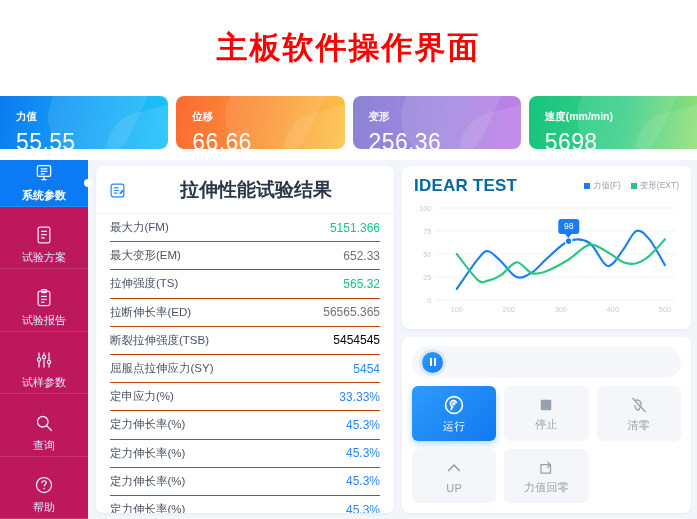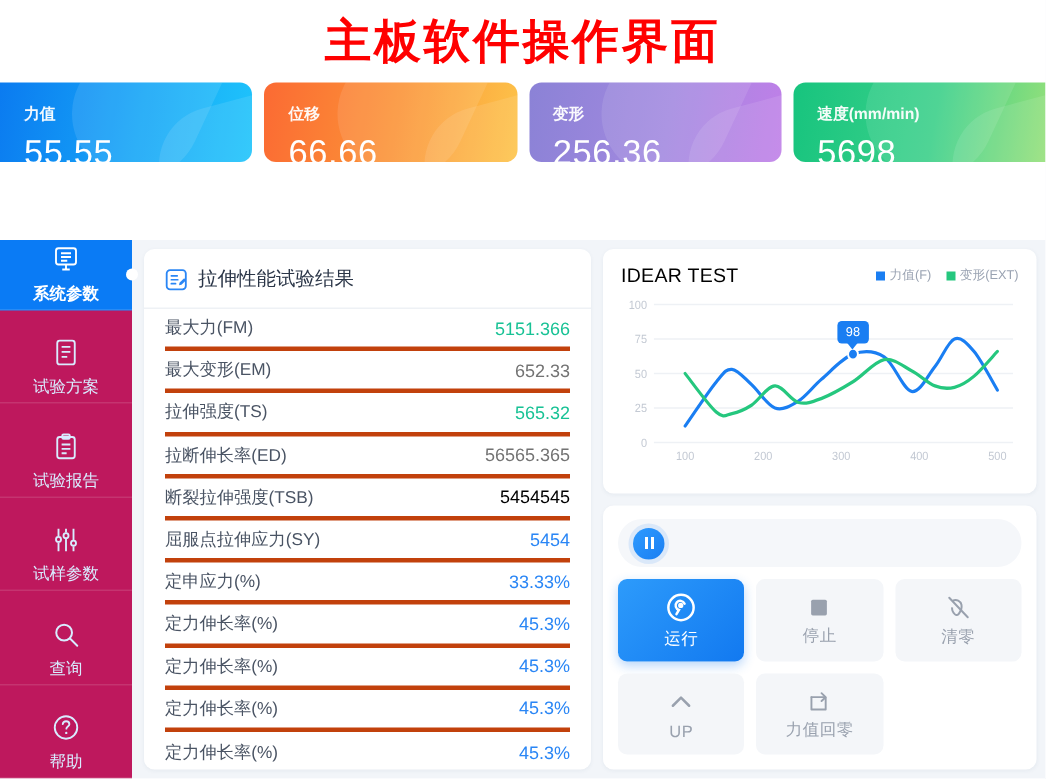--- a/index.html
+++ b/index.html
@@ -6,21 +6,21 @@
   html, body {
     width: 697px; height: 519px;
     font-family: "Liberation Sans", "DejaVu Sans", sans-serif;
     background: #ffffff;
     overflow: hidden;
   }
   .page { position: relative; width: 697px; height: 519px; background: #fff; }
 
   
   .title-bar {
-    height: 55px;
+    height: 96px;
     display: flex; align-items: center; justify-content: center;
     background: #ffffff;
   }
   .main-title {
     color: #ff0000;
     font-family: "DejaVu Serif", "Liberation Serif", serif;
     font-size: 31px;
     font-weight: 700;
     letter-spacing: 2px;
   }
@@ -120,41 +120,41 @@
     box-shadow: 0 1px 3px rgba(30,60,100,.06);
   }
 
   
   .results { flex: 1 1 auto; display: flex; flex-direction: column; overflow: hidden; }
   .results-head {
     display: flex; align-items: center; gap: 7px;
     padding: 11px 14px 10px 14px;
     border-bottom: 1px solid #eef1f5;
   }
-  .results-head .htitle { font-size: 13px; font-weight: 400; color: #2b3648; }
+  .results-head .htitle { font-size: 19px; font-weight: 700; color: #2b3648; margin-left: 48px; }
   .doc-icon svg { width: 15px; height: 15px; display: block; }
   .res-list { flex: 1 1 auto; padding: 0 14px; }
   .res-row {
     display: flex; align-items: center; justify-content: space-between;
     height: 28.2px;
-    border-bottom: 3px solid #c2410c;
+    border-bottom: 1px solid #c2410c;
     font-size: 11.5px;
   }
   .res-row:last-child { border-bottom: none; }
   .res-label { color: #4a5464; }
   .res-value { font-size: 12px; font-weight: 400; }
   .v-green { color: #18c295; }
   .v-gray  { color: #737373; }
   .v-red   { color: #000000; }
   .v-blue  { color: #2a86f5; }
 
   
   .chart-panel { height: 163px; flex: 0 0 163px; padding: 10px 12px 4px 12px; position: relative; }
   .chart-head { display: flex; align-items: center; justify-content: space-between; }
-  .chart-title { font-size: 13px; color: #000000; font-weight: 400; letter-spacing: .2px; }
+  .chart-title { font-size: 17px; color: #0369a1; font-weight: 700; letter-spacing: .2px; }
   .legend { display: flex; align-items: center; gap: 10px; }
   .legend-item { display: flex; align-items: center; gap: 3px; font-size: 8.5px; color: #9aa3b2; }
   .legend-dot { width: 6px; height: 6px; display: inline-block; }
   .chart-area { position: relative; margin-top: 6px; height: 118px; }
   .chart-area svg { display: block; width: 100%; height: 100%; }
   .tooltip {
     position: absolute;
     left: 148px; top: 16px;
     background: #1a7ef2;
     color: #fff;

